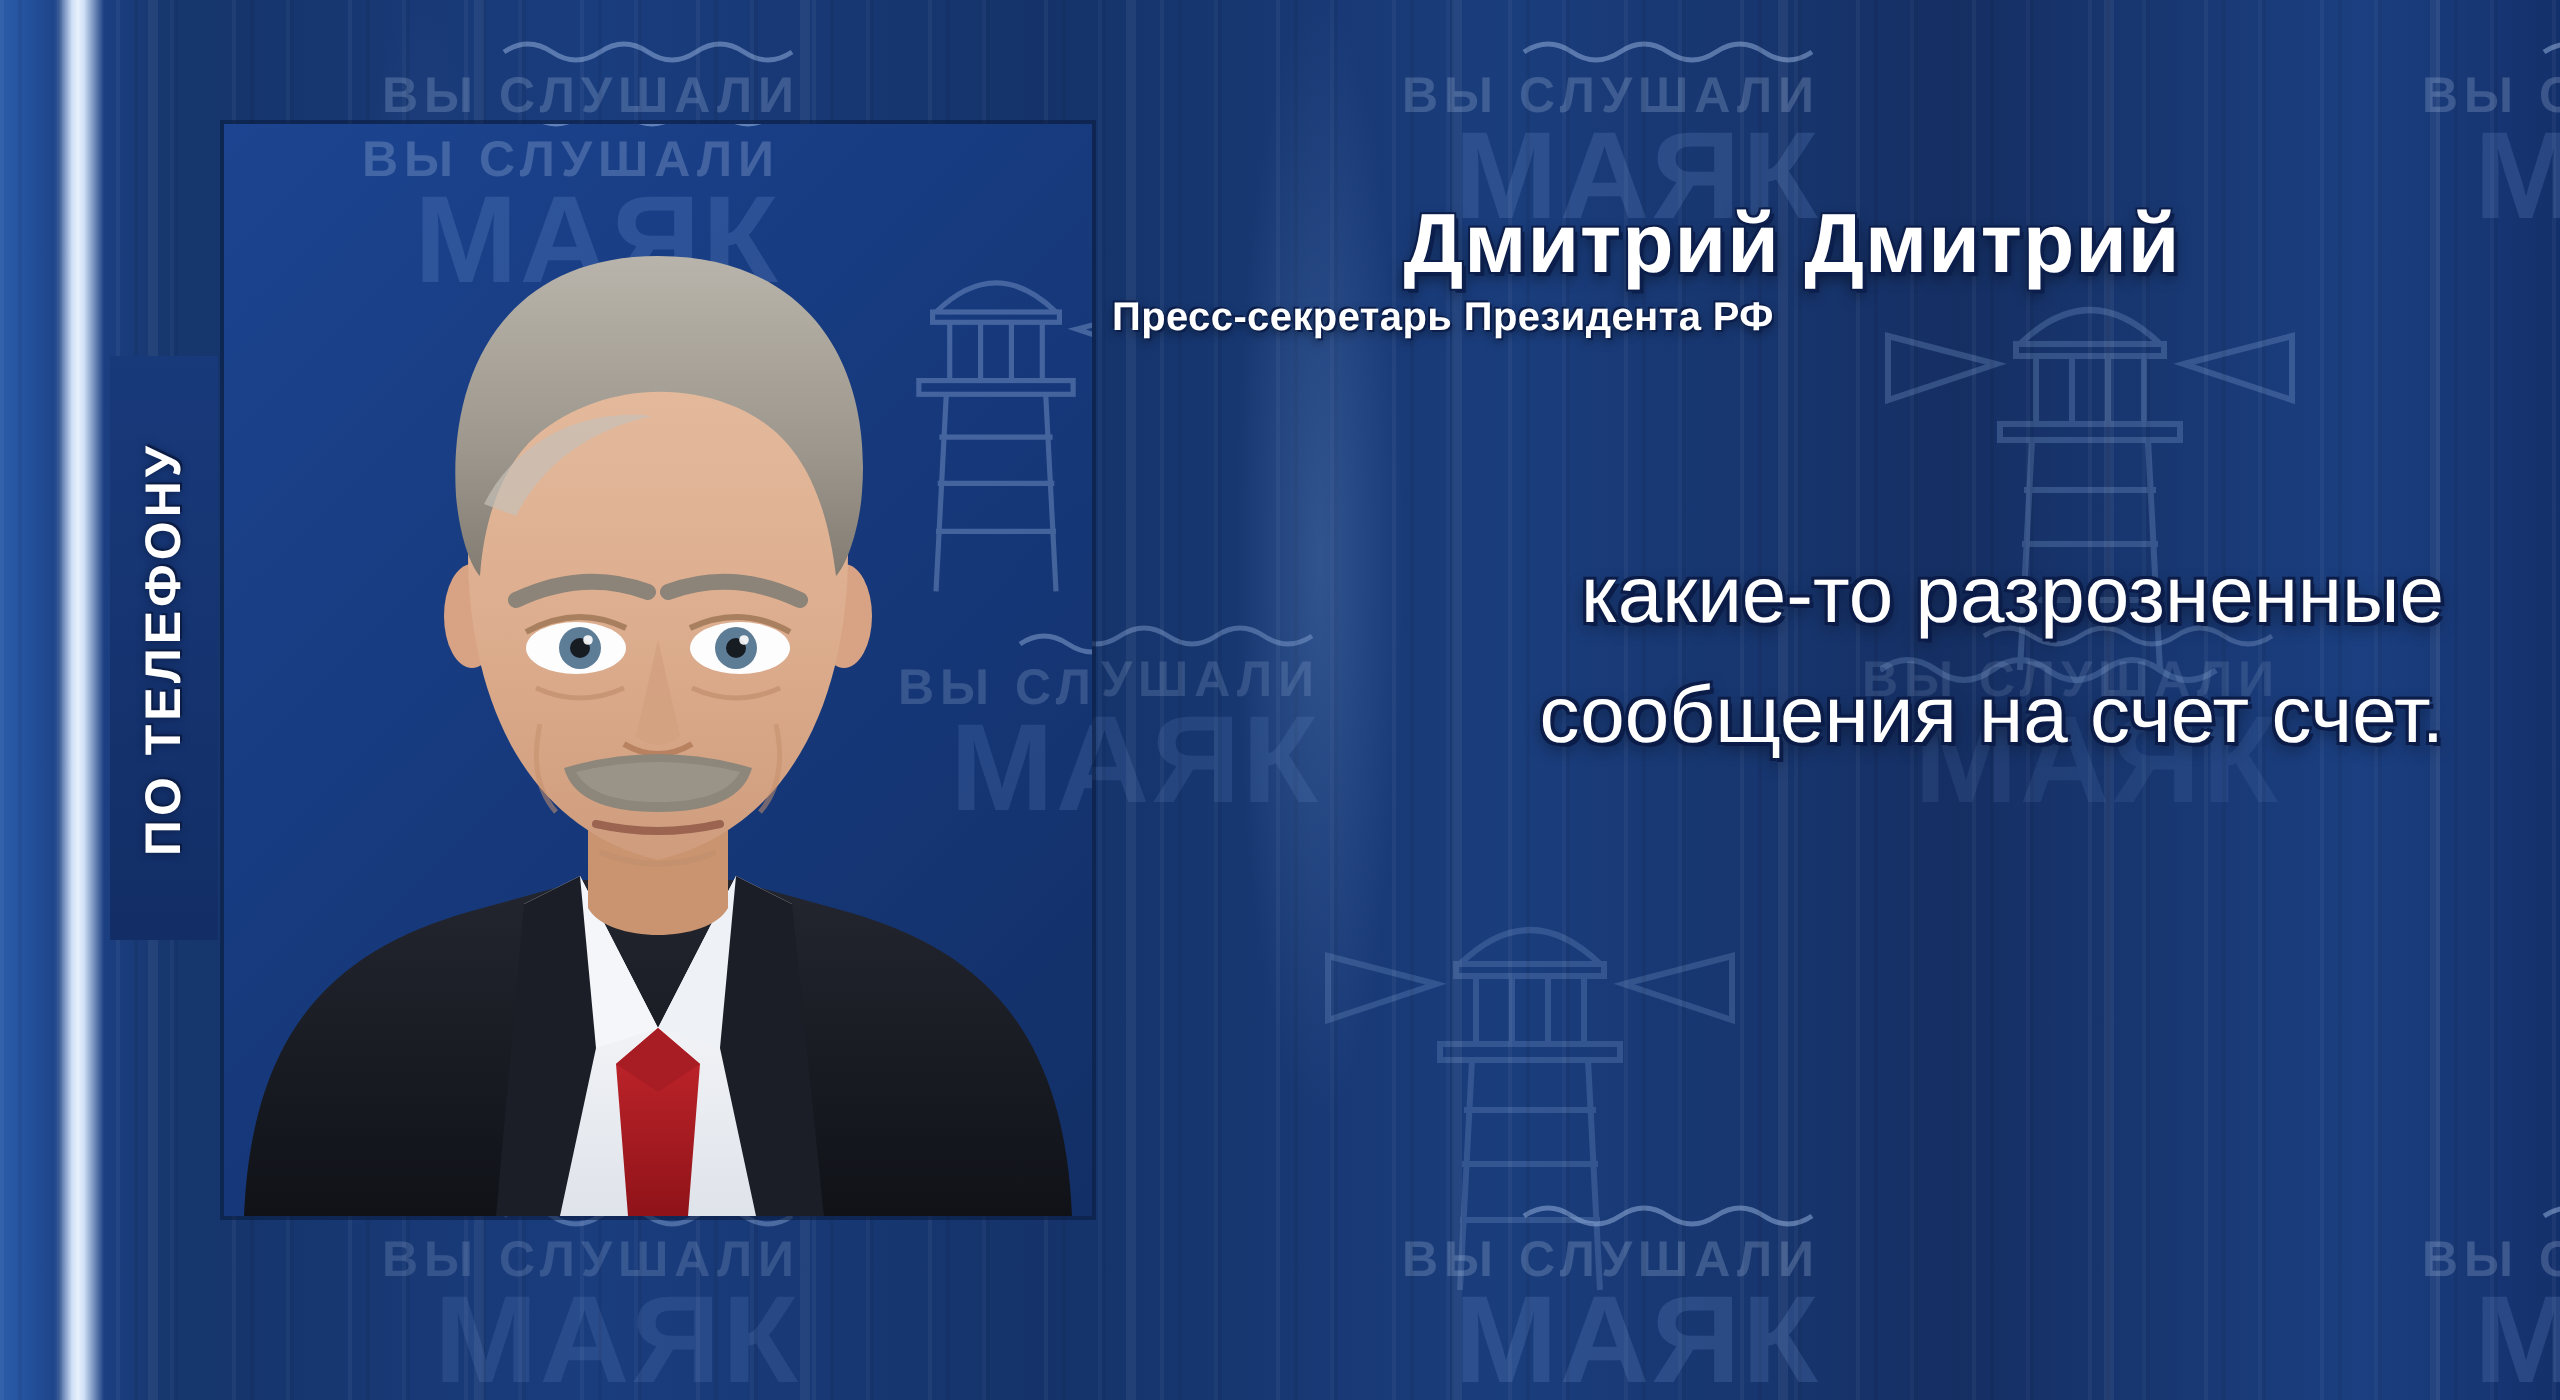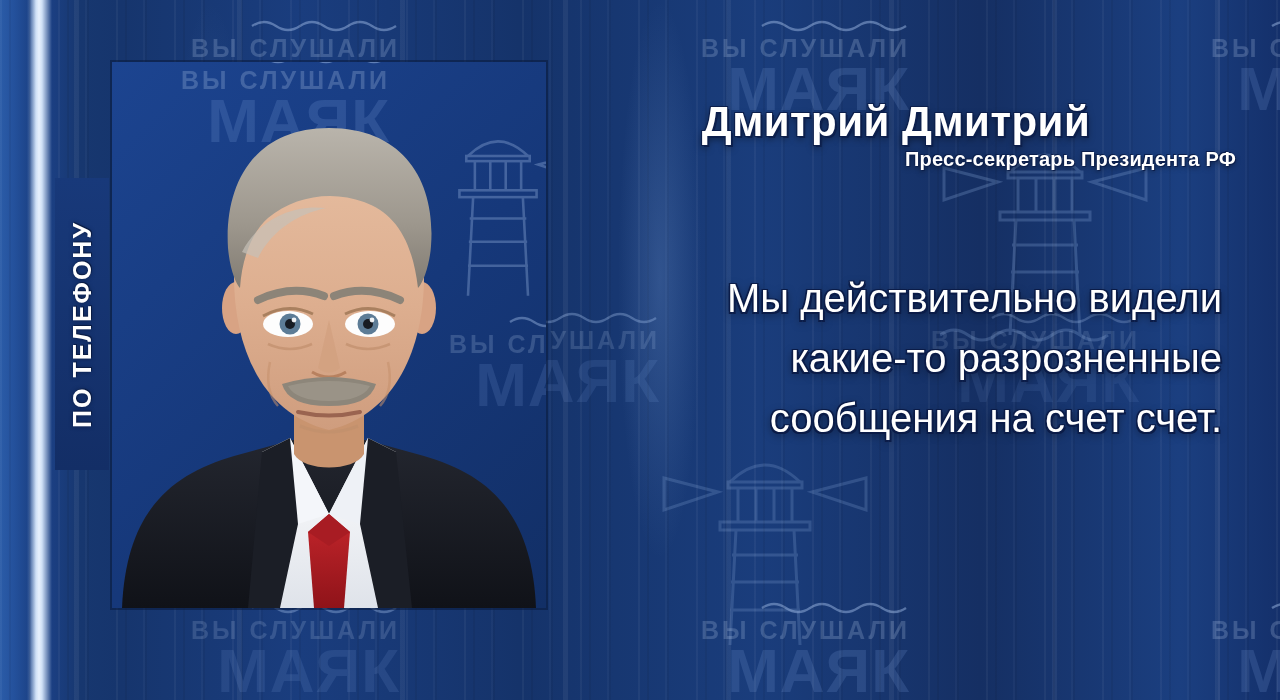--- a/index.html
+++ b/index.html
@@ -97,21 +97,21 @@
   
   .name{
     position:absolute;left:556px;top:98px;width:680px;
     text-align:center;color:#ffffff;
     font-size:42px;font-weight:800;letter-spacing:.5px;
     text-shadow:2px 2px 0 #0c1f4c, -1px -1px 0 #0c1f4c,
                 1px -1px 0 #0c1f4c, -1px 1px 0 #0c1f4c, 0 3px 7px rgba(0,0,0,.5);
   }
   .role{
     position:absolute;left:556px;top:148px;width:680px;
-    text-align:right;color:#ffffff;
+    text-align:left;color:#ffffff;
     font-size:20px;font-weight:700;letter-spacing:.2px;
     text-shadow:1px 1px 0 #0c1f4c, -1px -1px 0 #0c1f4c, 0 2px 5px rgba(0,0,0,.5);
   }
   .quote{
     position:absolute;right:58px;top:268px;width:680px;
     text-align:right;color:#ffffff;
     font-size:40px;font-weight:400;line-height:60px;letter-spacing:0px;
     text-shadow:2px 2px 0 #0b1c48, -1.5px -1.5px 0 #0b1c48,
                 1.5px -1.5px 0 #0b1c48, -1.5px 1.5px 0 #0b1c48,
                 0 3px 8px rgba(0,0,0,.55);
@@ -353,18 +353,17 @@
 
       <path d="M158 300 q-6 28 8 44" stroke="#c4906c" stroke-width="2.5" fill="none" opacity=".55"></path>
       <path d="M276 300 q6 28 -8 44" stroke="#c4906c" stroke-width="2.5" fill="none" opacity=".55"></path>
     </svg>
   </div>
 
   <div class="name">Дмитрий Дмитрий</div>
   <div class="role">Пресс-секретарь Президента РФ</div>
 
   <div class="quote">
-    <div>Мы действительно видели</div>
     <div>какие-то разрозненные</div>
     <div>сообщения на счет счет.</div>
   </div>
 
 </div>
 
 </body></html>

